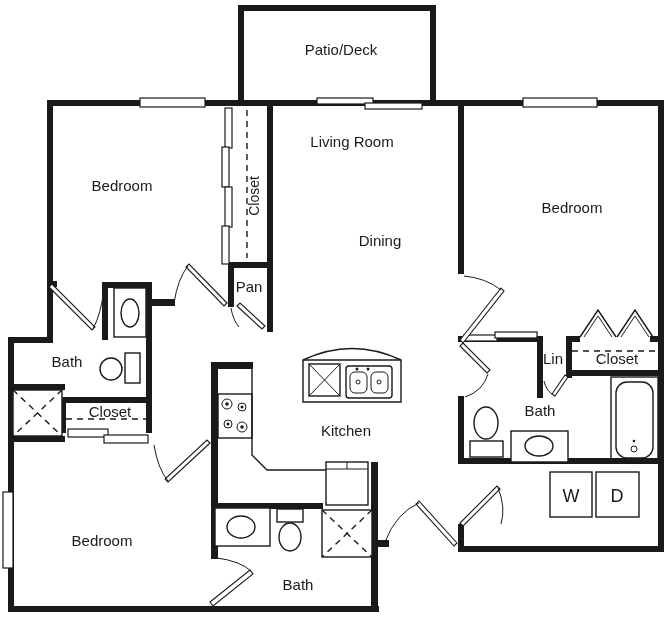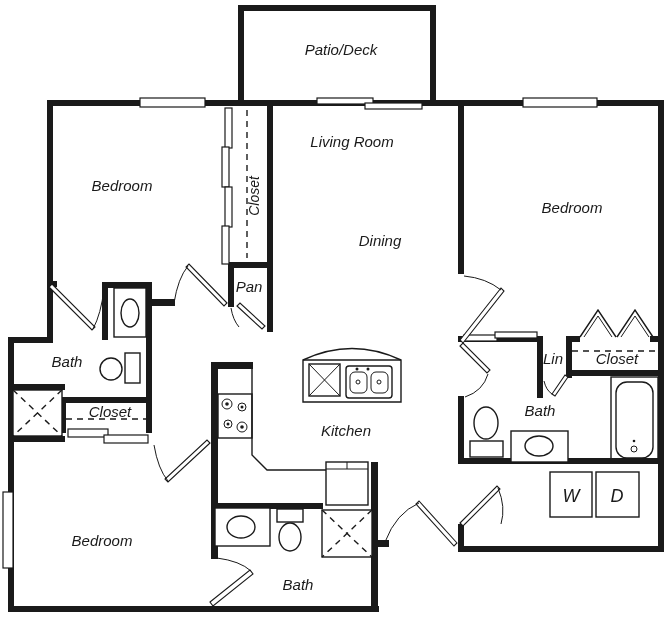--- a/index.html
+++ b/index.html
@@ -1,16 +1,16 @@
 <!DOCTYPE html>
 <html><head>
 <meta charset="utf-8">
 <style>
   html,body{margin:0;padding:0;background:#ffffff;}
-  #stage{position:relative;width:543px;height:619px;background:#ffffff;font-family:"Liberation Sans",sans-serif;font-style:italic;}
+  #stage{position:relative;width:543px;height:619px;background:#ffffff;font-family:"Liberation Sans",sans-serif;}
   svg{display:block;}
   .wall{fill:#1a1a1a;stroke:none;}
   .thin{fill:none;stroke:#1a1a1a;stroke-width:1.4;}
   .thinner{fill:none;stroke:#1a1a1a;stroke-width:1;}
   .fix{fill:#ffffff;stroke:#1a1a1a;stroke-width:1.4;}
   .leaf{fill:#ffffff;stroke:#1a1a1a;stroke-width:1.1;}
   .arc{fill:none;stroke:#1a1a1a;stroke-width:1;}
   .dash{fill:none;stroke:#1a1a1a;stroke-width:1.4;stroke-dasharray:6 5;}
   .win{fill:#ffffff;stroke:#1a1a1a;stroke-width:1.2;}
   .lbl{fill:#1a1a1a;font-family:"Liberation Sans",sans-serif;font-size:15px;text-anchor:middle;}

